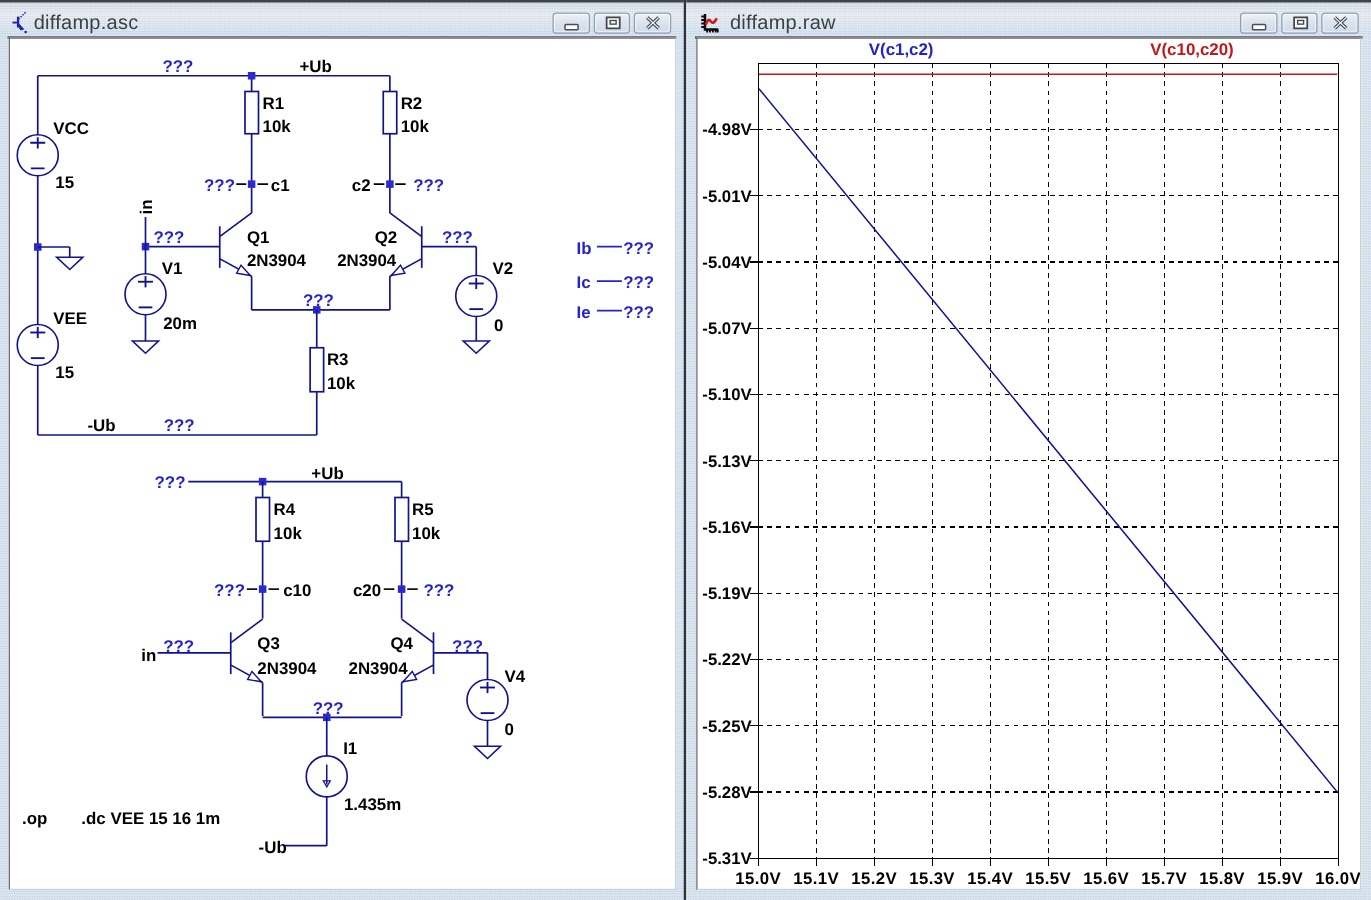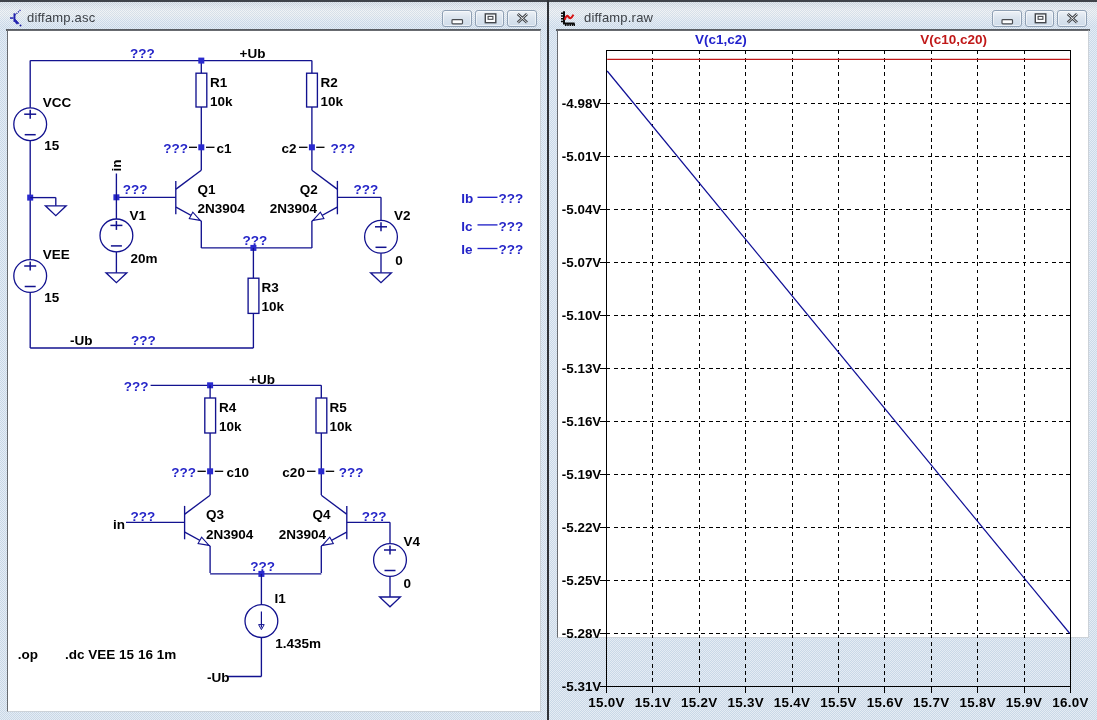--- a/index.html
+++ b/index.html
@@ -1,21 +1,21 @@
 <!DOCTYPE html>
 <html><head><meta charset="utf-8"><style>
 *{margin:0;padding:0;box-sizing:border-box}
 html,body{width:1097px;height:720px;overflow:hidden;font-family:"Liberation Sans",sans-serif;background:#cfdae6}
 .win{position:absolute;top:0;height:724px;
   background:
    repeating-conic-gradient(rgba(255,255,255,.40) 0% 25%, rgba(150,175,200,.16) 0% 50%) 0 0/2px 2px,
    linear-gradient(#c6d0da 0px,#d2dae2 3px,#dde3ea 7px,#e6ebf0 11px,#e3e9ef 15px,#d8e3ef 21px,#d0deec 27px,#d4e1ef 31px,#d3e0ed 100%)}
 .topline{position:absolute;left:0;top:0;width:100%;height:2px;background:#3f434a}
 .tbline{position:absolute;left:6px;top:29px;height:2px;background:#595d63}
-.title{position:absolute;left:27px;top:10px;font-size:13px;color:#3c4046;letter-spacing:.2px}
+.title{position:absolute;left:27px;top:10px;font-size:16px;color:#3c4046;letter-spacing:.2px}
 .client{position:absolute;top:30px;background:#fff;border:1px solid #686b70;border-right-color:#ccd2d8;border-bottom-color:#ccd2d8}
 .btn{position:absolute;top:10px;width:29.5px;height:16.5px;border:1px solid #8fa0b4;border-radius:3px;
   background:linear-gradient(#eef2f7,#dbe4ee 45%,#cfdcea);box-shadow:inset 0 0 0 1px rgba(255,255,255,.55)}
 .btn svg{position:absolute;left:0;top:-1px}
 </style></head><body>
 <div class="win" style="left:0;width:549px;border-right:2px solid #303338">
   <div class="topline"></div>
   <div class="tbline" style="width:535px"></div>
   <svg width="16" height="19" viewBox="0 0 16 19" style="position:absolute;left:9px;top:9px">
       <g fill="#2020ae">
@@ -238,21 +238,21 @@
         <rect x="9.3" y="3.9" width="10.5" height="8.8" fill="#fbfcfd" stroke="#43464b" stroke-width="1.4"></rect>
         <rect x="12.1" y="6.4" width="4.8" height="2.9" fill="#fff" stroke="#43464b" stroke-width="1.1"></rect>
       </svg>
     </div>
     <div class="btn" style="left:508.0px">
       <svg width="29" height="17">
         <path d="M 9.8 4.0 L 19.0 12.6 M 19.0 4.0 L 9.8 12.6" stroke="#3f4247" stroke-width="2.7"></path>
         <path d="M 9.8 4.0 L 19.0 12.6 M 19.0 4.0 L 9.8 12.6" stroke="#f4f6f8" stroke-width="0.9"></path>
       </svg>
     </div>
-  <div class="client" style="left:8px;width:532px;height:608px">
+  <div class="client" style="left:8px;width:532px;height:682px">
     <svg width="530" height="680" viewBox="558 31 530 680" font-family="'Liberation Sans', sans-serif" style="position:absolute;left:0;top:0">
         <text x="695.0" y="44.0" fill="#2222cc" font-size="13.5px" font-weight="bold" text-anchor="start">V(c1,c2)</text>
         <text x="920.2" y="44.4" fill="#c01818" font-size="13.5px" font-weight="bold" text-anchor="start">V(c10,c20)</text>
         <line x1="652.9" y1="50.5" x2="652.9" y2="686.5" stroke="#000000" stroke-width="1.0" stroke-dasharray="3.8 3.5" shape-rendering="crispEdges"></line>
         <line x1="699.3" y1="50.5" x2="699.3" y2="686.5" stroke="#000000" stroke-width="1.0" stroke-dasharray="3.8 3.5" shape-rendering="crispEdges"></line>
         <line x1="745.7" y1="50.5" x2="745.7" y2="686.5" stroke="#000000" stroke-width="1.0" stroke-dasharray="3.8 3.5" shape-rendering="crispEdges"></line>
         <line x1="792.1" y1="50.5" x2="792.1" y2="686.5" stroke="#000000" stroke-width="1.0" stroke-dasharray="3.8 3.5" shape-rendering="crispEdges"></line>
         <line x1="838.5" y1="50.5" x2="838.5" y2="686.5" stroke="#000000" stroke-width="1.0" stroke-dasharray="3.8 3.5" shape-rendering="crispEdges"></line>
         <line x1="884.9" y1="50.5" x2="884.9" y2="686.5" stroke="#000000" stroke-width="1.0" stroke-dasharray="3.8 3.5" shape-rendering="crispEdges"></line>
         <line x1="931.3" y1="50.5" x2="931.3" y2="686.5" stroke="#000000" stroke-width="1.0" stroke-dasharray="3.8 3.5" shape-rendering="crispEdges"></line>

